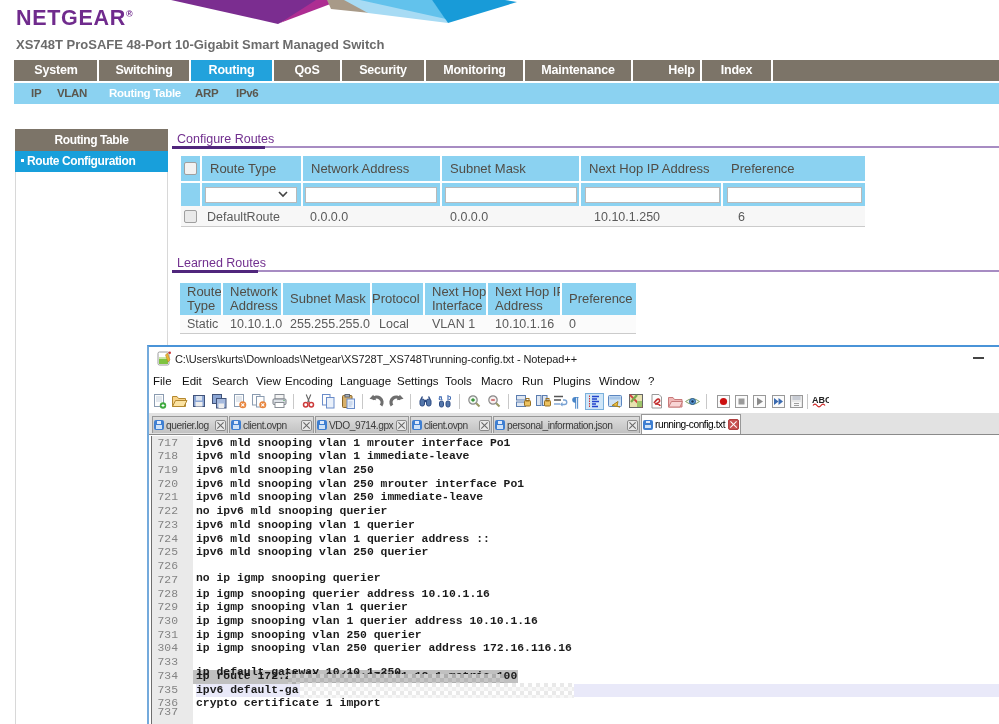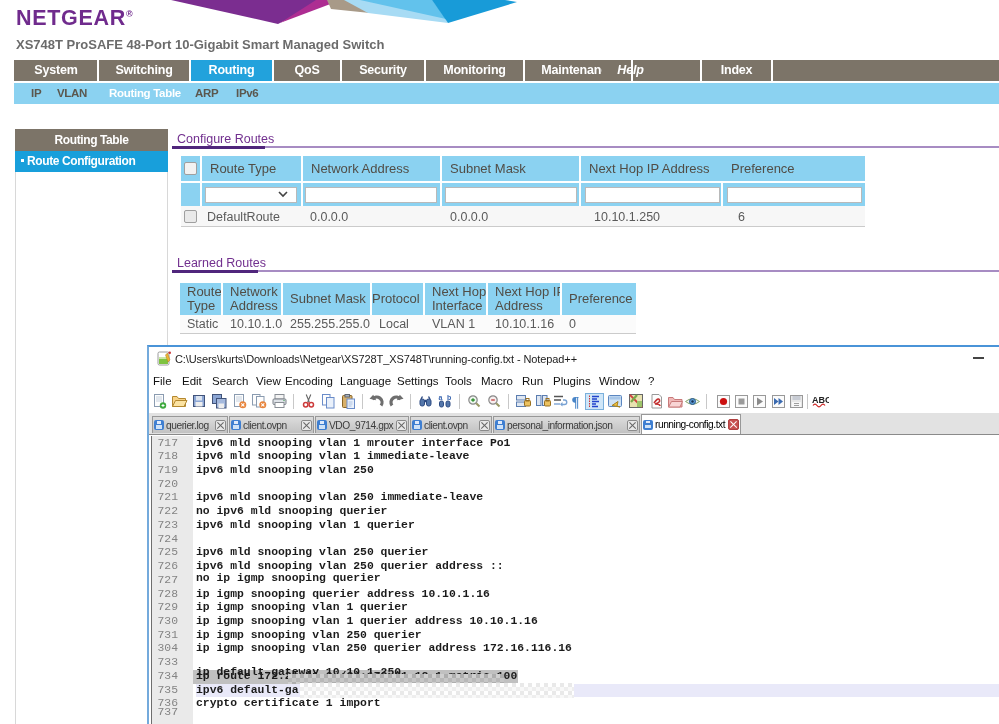--- a/index.html
+++ b/index.html
@@ -91,21 +91,21 @@
 <div id="prodtitle">XS748T ProSAFE 48-Port 10-Gigabit Smart Managed Switch</div>
 
 <div id="nav">
  <div class="tab" style="left:1px;width:82px;">System</div>
  <div class="tab" style="left:85px;width:90px;">Switching</div>
  <div class="tab active" style="left:177px;width:81px;">Routing</div>
  <div class="tab" style="left:260px;width:66px;">QoS</div>
  <div class="tab" style="left:328px;width:82px;">Security</div>
  <div class="tab" style="left:412px;width:97px;">Monitoring</div>
  <div class="tab" style="left:511px;width:106px;">Maintenance</div>
- <div class="tab" style="left:588px;width:57px;font-style:italic;">Help</div>
+ <div class="tab" style="left:639px;width:57px;">Help</div>
  <div class="tab" style="left:688px;width:69px;">Index</div>
     <div style="position:absolute;left:83px;top:0;width:2px;height:21px;background:#fff;"></div>
     <div style="position:absolute;left:175px;top:0;width:2px;height:21px;background:#fff;"></div>
     <div style="position:absolute;left:258px;top:0;width:2px;height:21px;background:#fff;"></div>
     <div style="position:absolute;left:326px;top:0;width:2px;height:21px;background:#fff;"></div>
     <div style="position:absolute;left:410px;top:0;width:2px;height:21px;background:#fff;"></div>
     <div style="position:absolute;left:509px;top:0;width:2px;height:21px;background:#fff;"></div>
     <div style="position:absolute;left:617px;top:0;width:2px;height:21px;background:#fff;"></div>
     <div style="position:absolute;left:686px;top:0;width:2px;height:21px;background:#fff;"></div>
     <div style="position:absolute;left:757px;top:0;width:2px;height:21px;background:#fff;"></div>
@@ -418,31 +418,32 @@
   <div id="gutter"></div>
   <div id="sel734" style="top: 233.84px;"></div>
   <div id="caretline" style="top: 247.56px;"></div>
  <div class="ln" style="top:0.6px;">717</div>
       <div class="cl" style="top:0.6px;">ipv6 mld snooping vlan 1 mrouter interface Po1</div>
       <div class="ln" style="top:14.32px;">718</div>
       <div class="cl" style="top:14.32px;">ipv6 mld snooping vlan 1 immediate-leave</div>
       <div class="ln" style="top:28.040000000000003px;">719</div>
       <div class="cl" style="top:28.040000000000003px;">ipv6 mld snooping vlan 250</div>
       <div class="ln" style="top:41.760000000000005px;">720</div>
+      <div class="cl" style="top:41.760000000000005px;">ipv6 mld snooping vlan 250 mrouter interface Po1</div>
       <div class="ln" style="top:55.480000000000004px;">721</div>
       <div class="cl" style="top:55.480000000000004px;">ipv6 mld snooping vlan 250 immediate-leave</div>
       <div class="ln" style="top:69.2px;">722</div>
       <div class="cl" style="top:69.2px;">no ipv6 mld snooping querier</div>
       <div class="ln" style="top:82.92px;">723</div>
       <div class="cl" style="top:82.92px;">ipv6 mld snooping vlan 1 querier</div>
       <div class="ln" style="top:96.64px;">724</div>
+      <div class="cl" style="top:96.64px;">ipv6 mld snooping vlan 1 querier address ::</div>
       <div class="ln" style="top:110.36px;">725</div>
       <div class="cl" style="top:110.36px;">ipv6 mld snooping vlan 250 querier</div>
       <div class="ln" style="top:124.08px;">726</div>
-      <div class="cl" style="top:124.08px;">ipv6 mld snooping vlan 250 querier address ::</div>
       <div class="ln" style="top:137.8px;">727</div>
       <div class="cl" style="top:136px;">no ip igmp snooping querier</div>
       <div class="ln" style="top:151.52px;">728</div>
       <div class="cl" style="top:151.52px;">ip igmp snooping querier address 10.10.1.16</div>
       <div class="ln" style="top:165.24px;">729</div>
       <div class="cl" style="top:165.24px;">ip igmp snooping vlan 1 querier</div>
       <div class="ln" style="top:178.96px;">730</div>
       <div class="cl" style="top:178.96px;">ip igmp snooping vlan 1 querier address 10.10.1.16</div>
       <div class="ln" style="top:192.68px;">731</div>
       <div class="cl" style="top:192.68px;">ip igmp snooping vlan 250 querier</div>

